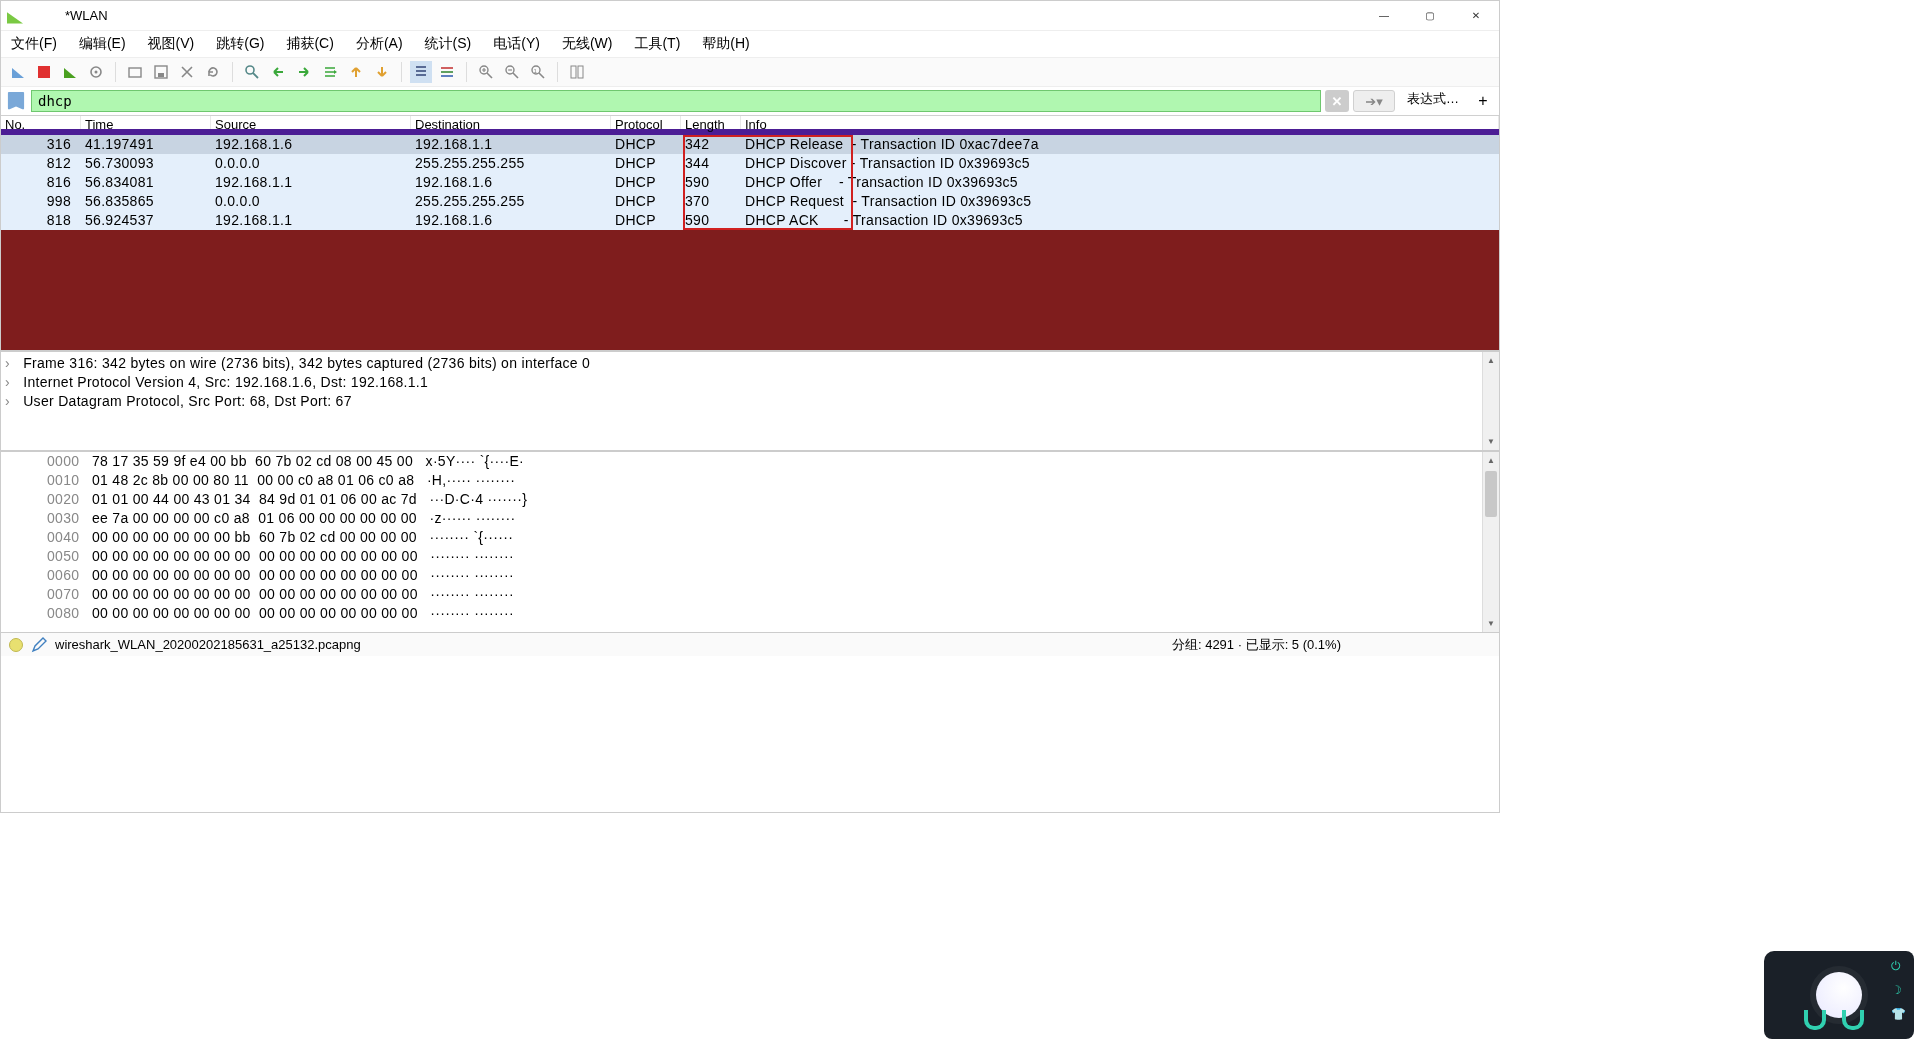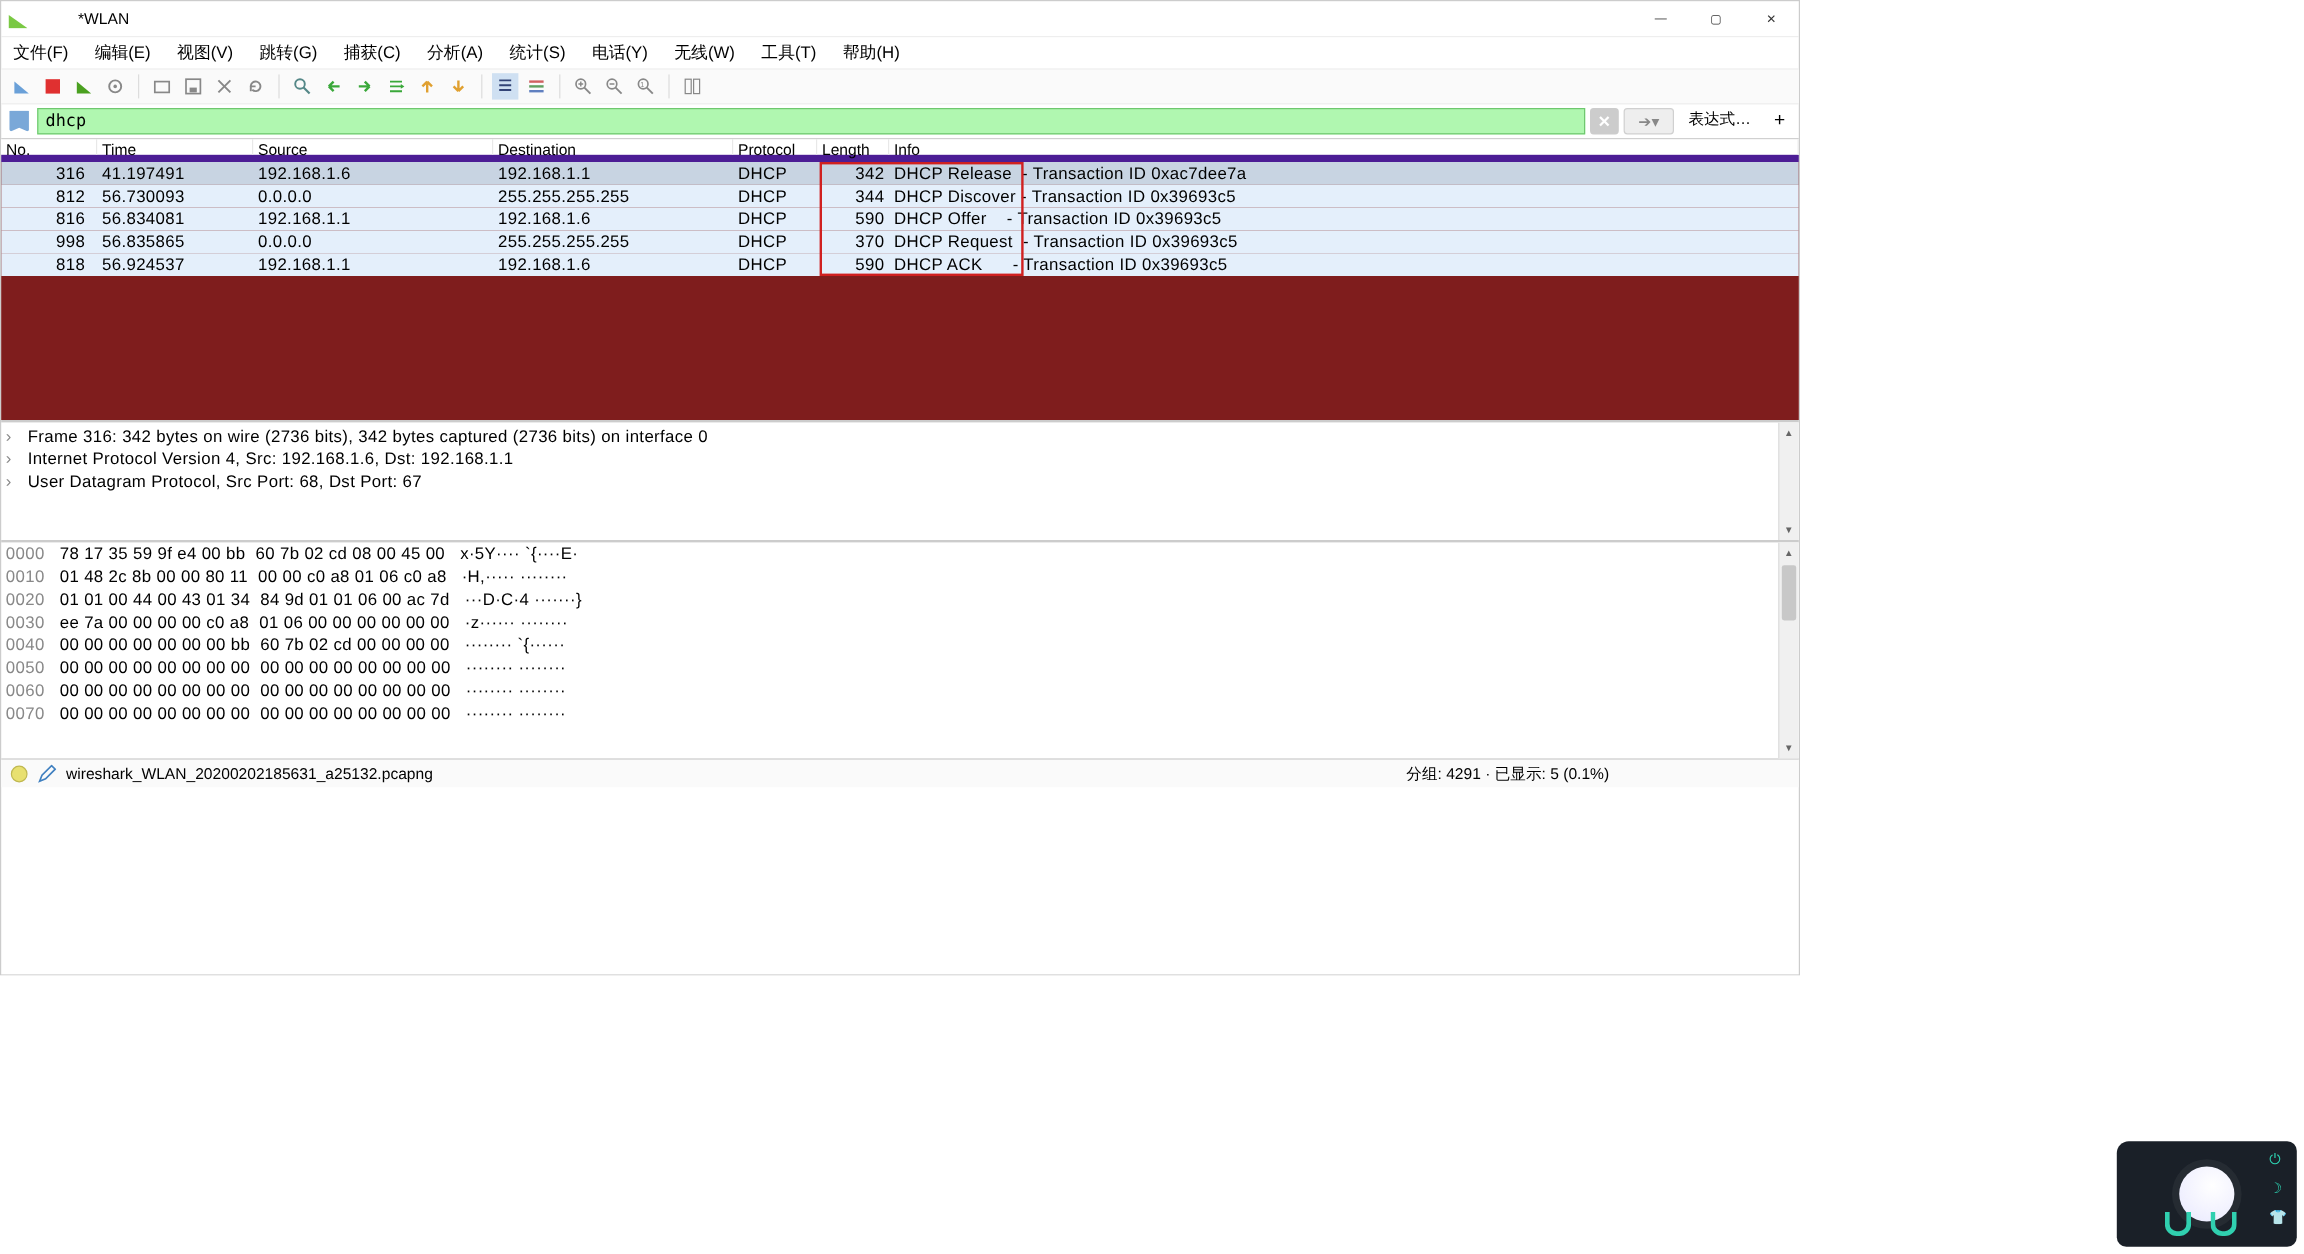--- a/index.html
+++ b/index.html
@@ -38,37 +38,37 @@
 .packet-head { height:20px; background:#fff; border-top:1px solid #d0d0d0; border-bottom:6px solid #4c1d95; display:flex; font-family:Consolas,"Courier New",monospace; font-size:13px; }
 .packet-head div { border-right:1px solid #e8e8e8; padding:1px 4px; }
 .packet-rows { height:215px; overflow-y:auto; font-family:Consolas,"Courier New",monospace; font-size:14px; letter-spacing:0.3px; background:#7f1d1d; position:relative; }
 .row { display:flex; height:19px; line-height:19px; }
 .row > div { padding:0 4px; white-space:pre; overflow:hidden; }
 .c-no {width:80px; text-align:right; padding-right:10px !important;}
 .c-time{width:130px;}
 .c-src {width:200px;}
 .c-dst {width:200px;}
 .c-proto{width:70px;}
-.c-len {width:60px; text-align:right;}
+.c-len {width:60px; text-align:left;}
 .c-info{flex:1; position:relative;}
 
 .sel   { background:#c8d4e2; }
 .light { background:#e4effb; }
 
 
 .redbox { position:absolute; border:2px solid #d02020; pointer-events:none; }
 
 
 .tree-pane { height:100px; border-top:2px solid #ccc; overflow:auto; font-family:Consolas,"Courier New",monospace; font-size:14px; letter-spacing:0.3px; padding:2px 0; position:relative; }
 .tree-line { padding-left:4px; height:19px; line-height:19px; white-space:pre; }
 .caret { display:inline-block; width:14px; color:#888; }
 
 
 .hex-pane { height:182px; border-top:2px solid #ccc; font-family:Consolas,"Courier New",monospace; font-size:14px; overflow:auto; letter-spacing:0.3px; position:relative; }
-.hex-line { height:19px; line-height:19px; white-space:pre; }
+.hex-line { height:19px; line-height:19px; white-space:pre;margin-left:42px; }
 .hex-off  { color:#888; padding-left:4px; }
 
 
 .statusbar { height:24px; border-top:1px solid #ccc; display:flex; align-items:center; padding:0 8px; font-size:13px; background:#fafafa; }
 .status-left { display:flex; align-items:center; gap:8px; flex:1; }
 .dot { width:14px; height:14px; border-radius:50%; background:#e8e070; border:1px solid #c0b850; }
 
 
 .sb { width:17px; background:#f0f0f0; border-left:1px solid #ddd; position:absolute; right:0; top:0; bottom:0; display:flex; flex-direction:column; align-items:center; }
 .sb-btn { width:17px; height:17px; display:flex; align-items:center; justify-content:center; font-size:8px; color:#666; }
@@ -317,20 +317,21 @@
 
   <div class="hex-pane" id="hex-pane">
     <div class="hex-line"><span class="hex-off">0000</span>   78 17 35 59 9f e4 00 bb  60 7b 02 cd 08 00 45 00   x·5Y···· `{····E·</div>
       <div class="hex-line"><span class="hex-off">0010</span>   01 48 2c 8b 00 00 80 11  00 00 c0 a8 01 06 c0 a8   ·H,····· ········</div>
       <div class="hex-line"><span class="hex-off">0020</span>   01 01 00 44 00 43 01 34  84 9d 01 01 06 00 ac 7d   ···D·C·4 ·······}</div>
       <div class="hex-line"><span class="hex-off">0030</span>   ee 7a 00 00 00 00 c0 a8  01 06 00 00 00 00 00 00   ·z······ ········</div>
       <div class="hex-line"><span class="hex-off">0040</span>   00 00 00 00 00 00 00 bb  60 7b 02 cd 00 00 00 00   ········ `{······</div>
       <div class="hex-line"><span class="hex-off">0050</span>   00 00 00 00 00 00 00 00  00 00 00 00 00 00 00 00   ········ ········</div>
       <div class="hex-line"><span class="hex-off">0060</span>   00 00 00 00 00 00 00 00  00 00 00 00 00 00 00 00   ········ ········</div>
       <div class="hex-line"><span class="hex-off">0070</span>   00 00 00 00 00 00 00 00  00 00 00 00 00 00 00 00   ········ ········</div>
+      <div class="hex-line"><span class="hex-off">0080</span>   00 00 00 00 00 00 00 00  00 00 00 00 00 00 00 00   ········ ········</div>
       <div class="sb">
       <div class="sb-btn">▲</div>
       <div class="sb-thumb" style="height:46px; margin-top:2px;"></div>
       <div style="flex:1;"></div>
       <div class="sb-btn">▼</div>
     </div>
   </div>
 
   <div class="statusbar">
     <div class="status-left">

